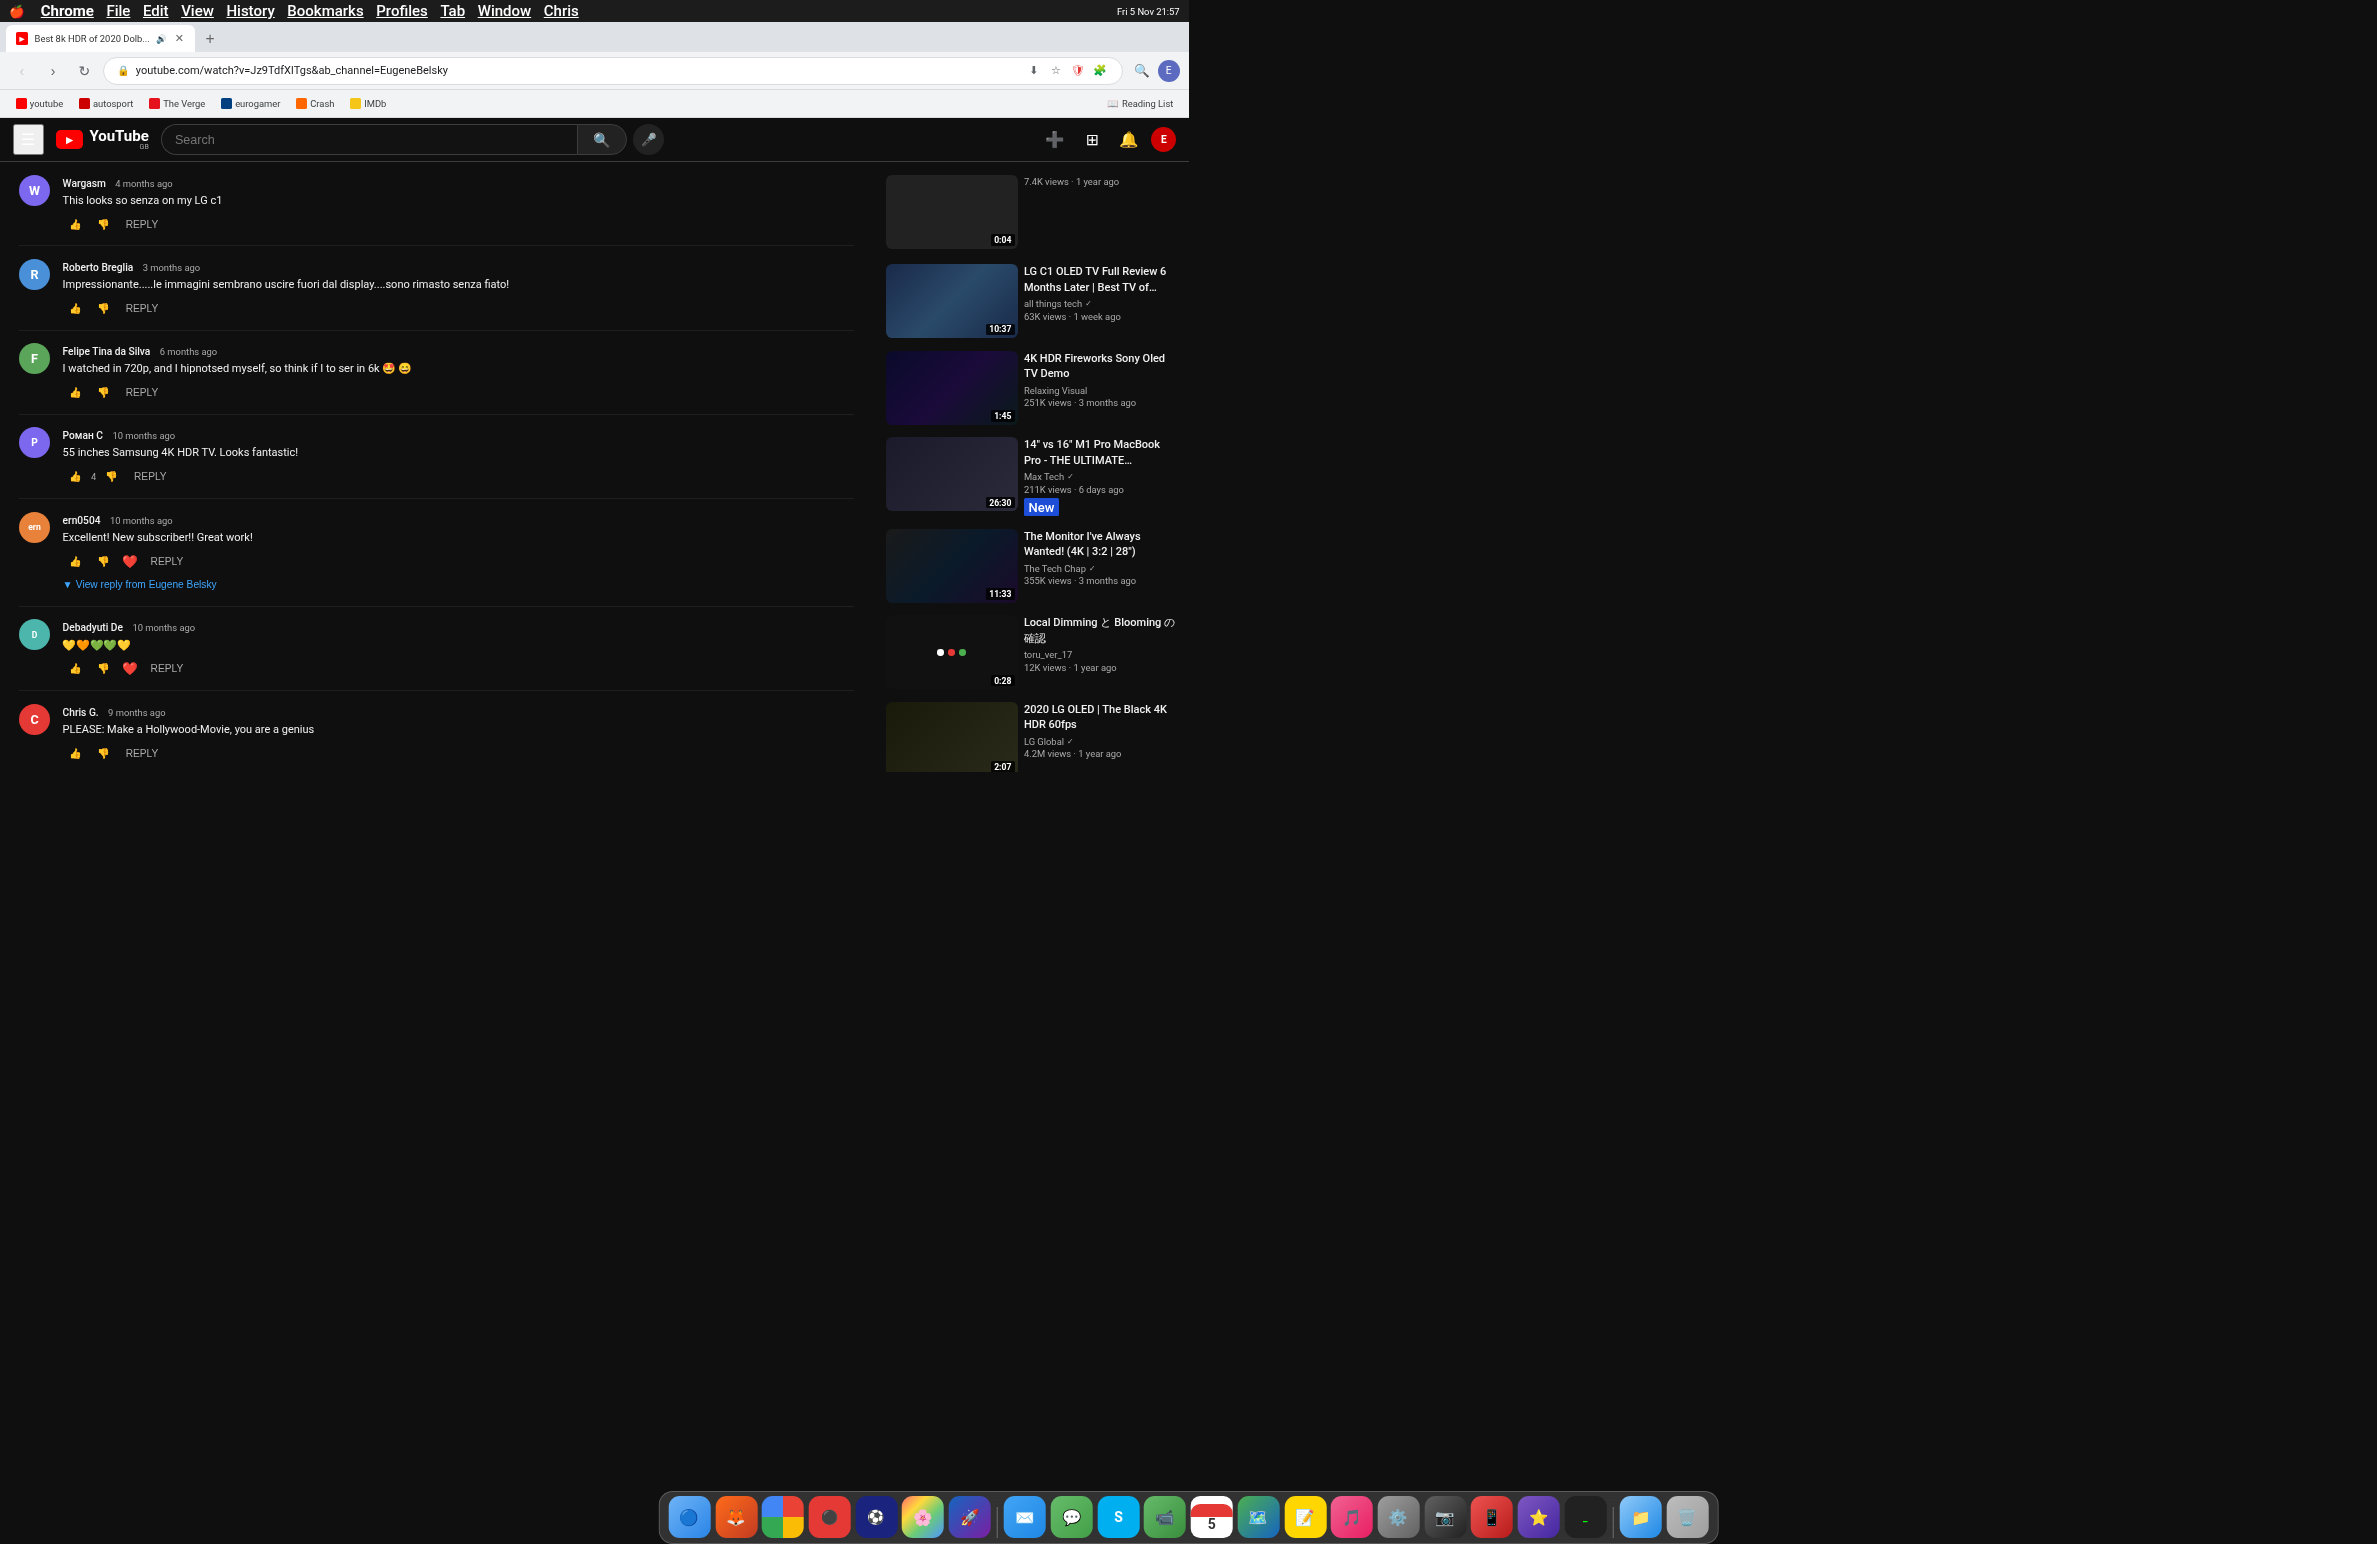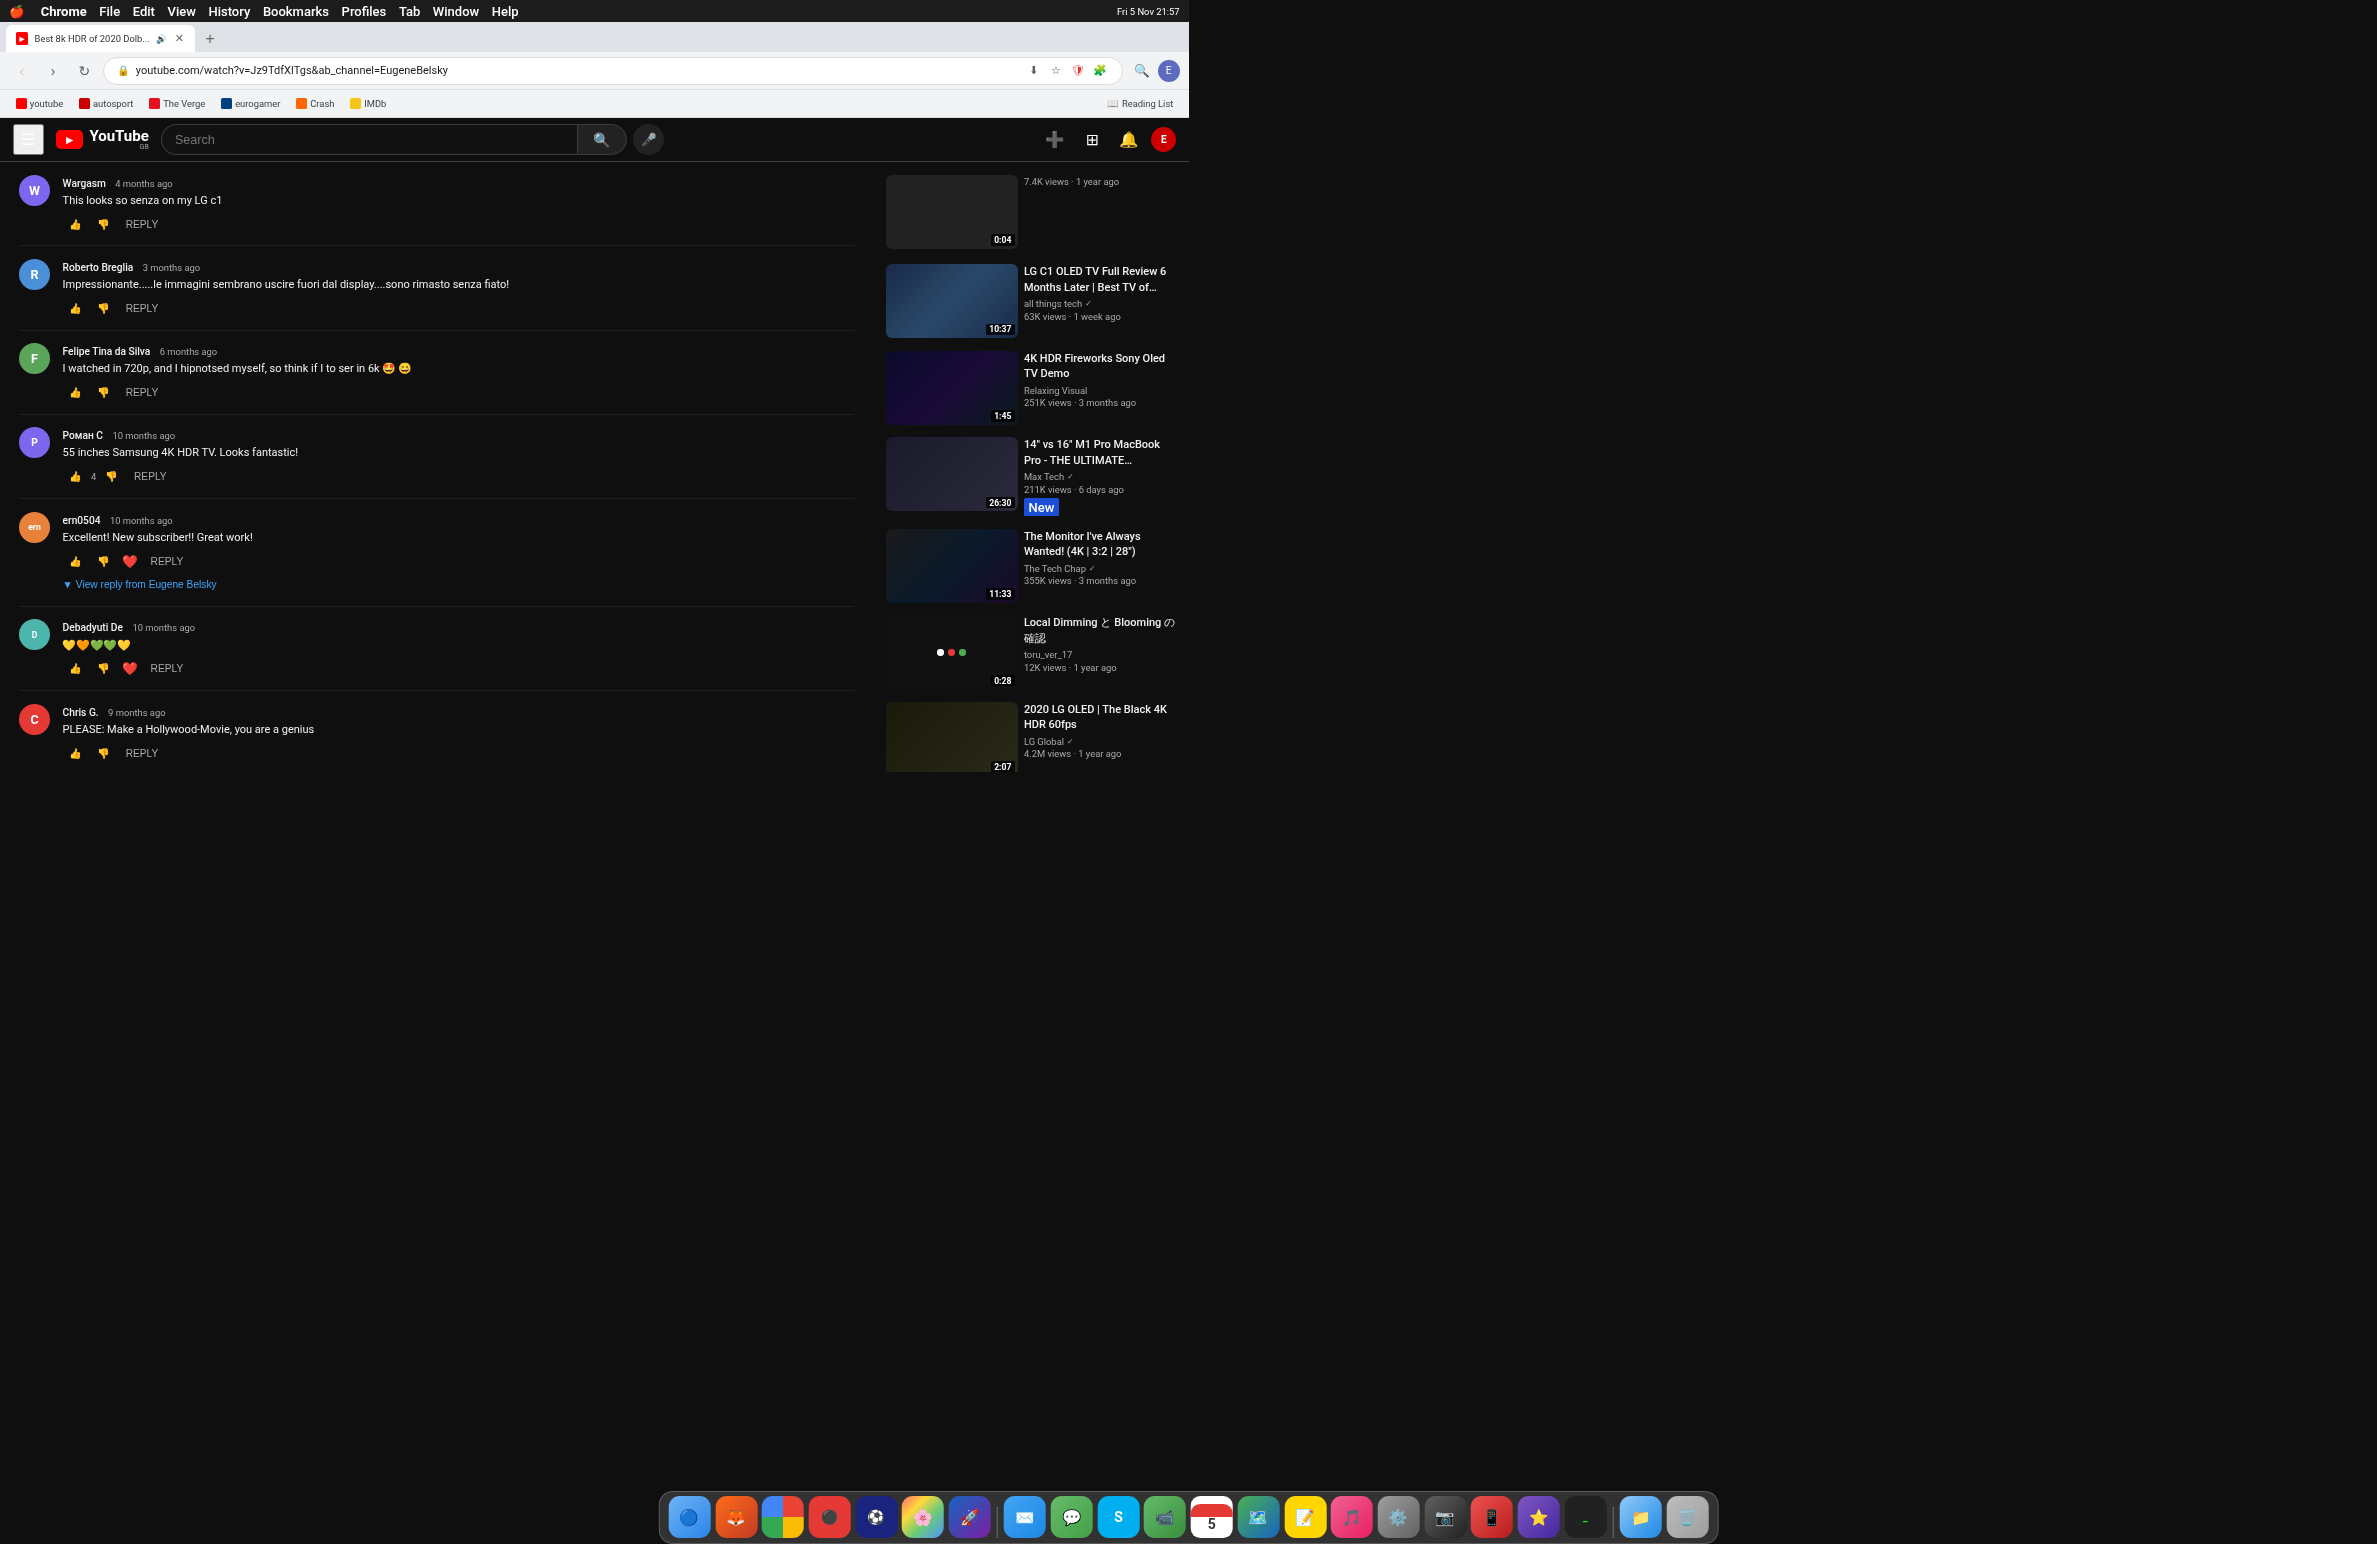--- a/index.html
+++ b/index.html
@@ -14,21 +14,21 @@
       padding: 0 9.4px;
       font-size: 10.2px;
       color: #fff;
       position: relative;
       z-index: 1000;
       justify-content: space-between;
     }
     .mac-menubar-left { display: flex; align-items: center; gap: 12.6px; }
     .mac-menubar-right { display: flex; align-items: center; gap: 6.3px; font-size: 9.4px; }
     .apple-logo { font-size: 12.6px; margin-right: 3.1px; }
-    .menu-item { font-size: 13px; font-weight: 500; }
+    .menu-item { font-size: 15px; font-weight: 500; text-decoration: underline; }
     .menu-item.bold { font-weight: 700; }
 
     
     .chrome-tabbar {
       background: #dee1e6;
       height: 30px;
       display: flex;
       align-items: flex-end;
       padding: 0 6.3px;
       gap: 1.6px;
@@ -332,21 +332,21 @@
     <span class="apple-logo">🍎</span>
     <span class="menu-item bold">Chrome</span>
     <span class="menu-item">File</span>
     <span class="menu-item">Edit</span>
     <span class="menu-item">View</span>
     <span class="menu-item">History</span>
     <span class="menu-item">Bookmarks</span>
     <span class="menu-item">Profiles</span>
     <span class="menu-item">Tab</span>
     <span class="menu-item">Window</span>
-    <span class="menu-item">Help</span>
+    <span class="menu-item">Chris</span>
   </div>
   <div class="mac-menubar-right">
     <span>Fri 5 Nov  21:57</span>
   </div>
 </div>
 
 <div class="chrome-tabbar">
   <div class="tab">
     <div class="tab-favicon">▶</div>
     <span class="tab-title">Best 8k HDR of 2020 Dolb...</span>

